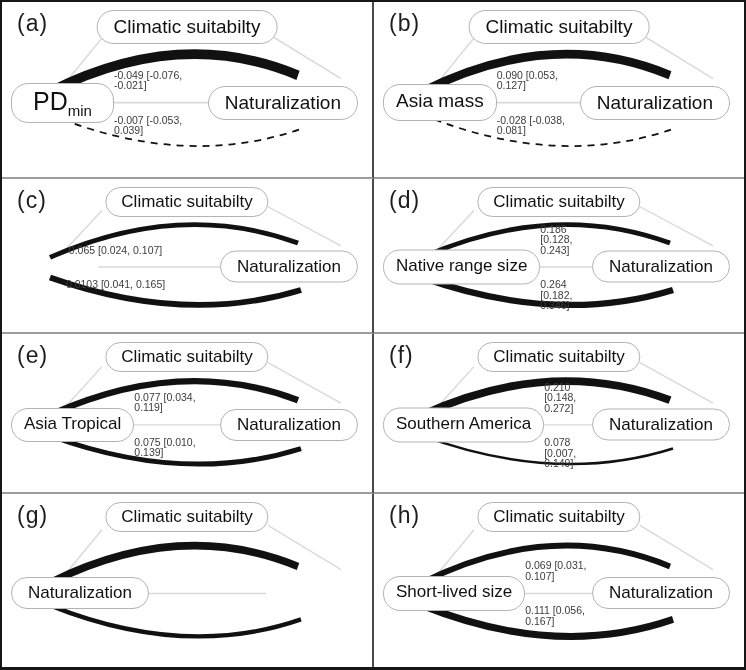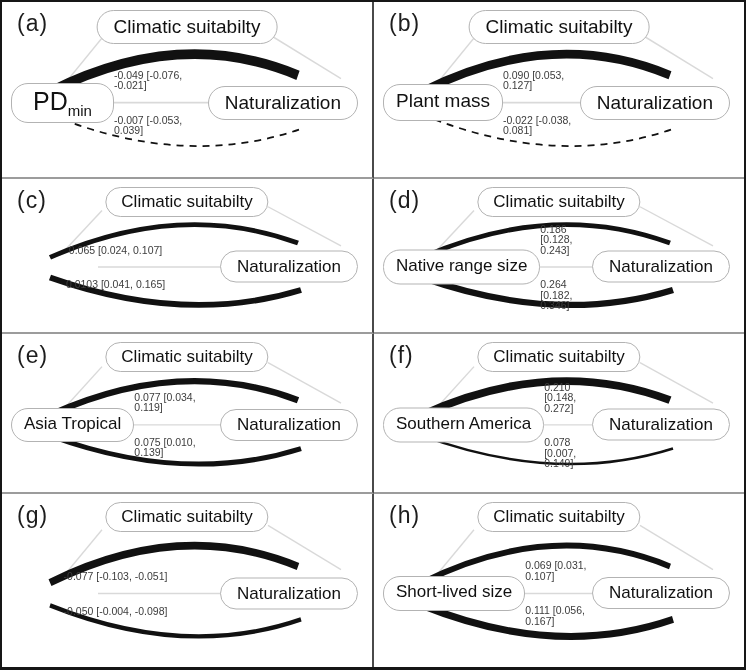--- a/index.html
+++ b/index.html
@@ -100,25 +100,25 @@
     </svg>
 
     <div class="plabel">(b)</div>
 
     <div class="box climatic">
       <span>Climatic suitabilty</span>
     </div>
 
     <div class="midrow">
       <div class="box predictor">
-        <span>Plant mass</span><sub></sub>
+        <span>Asia mass</span><sub></sub>
       </div>
       <div class="coefs">
         <div class="coef">0.090 [0.053, 0.127]</div>
-        <div class="coef">-0.022 [-0.038, 0.081]</div>
+        <div class="coef">-0.028 [-0.038, 0.081]</div>
       </div>
       <div class="box nat">Naturalization</div>
     </div>
   </section>
     <section class="panel col1 rowline">
     <svg class="arrows" viewBox="0 0 370 160" preserveAspectRatio="none" aria-hidden="true">
       <defs>
         <marker id="m-solid-2" markerWidth="5" markerHeight="4.6" refX="3.4" refY="2.3" orient="auto">
           <path d="M0,0 L4.8,2.3 L0,4.6 Z" fill="#111111"></path>
         </marker>
@@ -281,24 +281,20 @@
       <path class="bottom-curve" d="M 48 103 Q 183 153 299 116" marker-end="url(#m-solid-6)" stroke-width="4"></path>
     </svg>
 
     <div class="plabel">(g)</div>
 
     <div class="box climatic">
       <span>Climatic suitabilty</span>
     </div>
 
     <div class="midrow">
-      <div class="coefs">
-        <div class="coef">-0.077 [-0.103, -0.051]</div>
-        <div class="coef">-0.050 [-0.004, -0.098]</div>
-      </div>
       <div class="box nat">Naturalization</div>
     </div>
   </section>
     <section class="panel">
     <svg class="arrows" viewBox="0 0 370 160" preserveAspectRatio="none" aria-hidden="true">
       <defs>
         <marker id="m-solid-7" markerWidth="5" markerHeight="4.6" refX="3.4" refY="2.3" orient="auto">
           <path d="M0,0 L4.8,2.3 L0,4.6 Z" fill="#111111"></path>
         </marker>
         <marker id="m-small-7" markerUnits="userSpaceOnUse" markerWidth="13" markerHeight="11" refX="10" refY="5.5" orient="auto">

